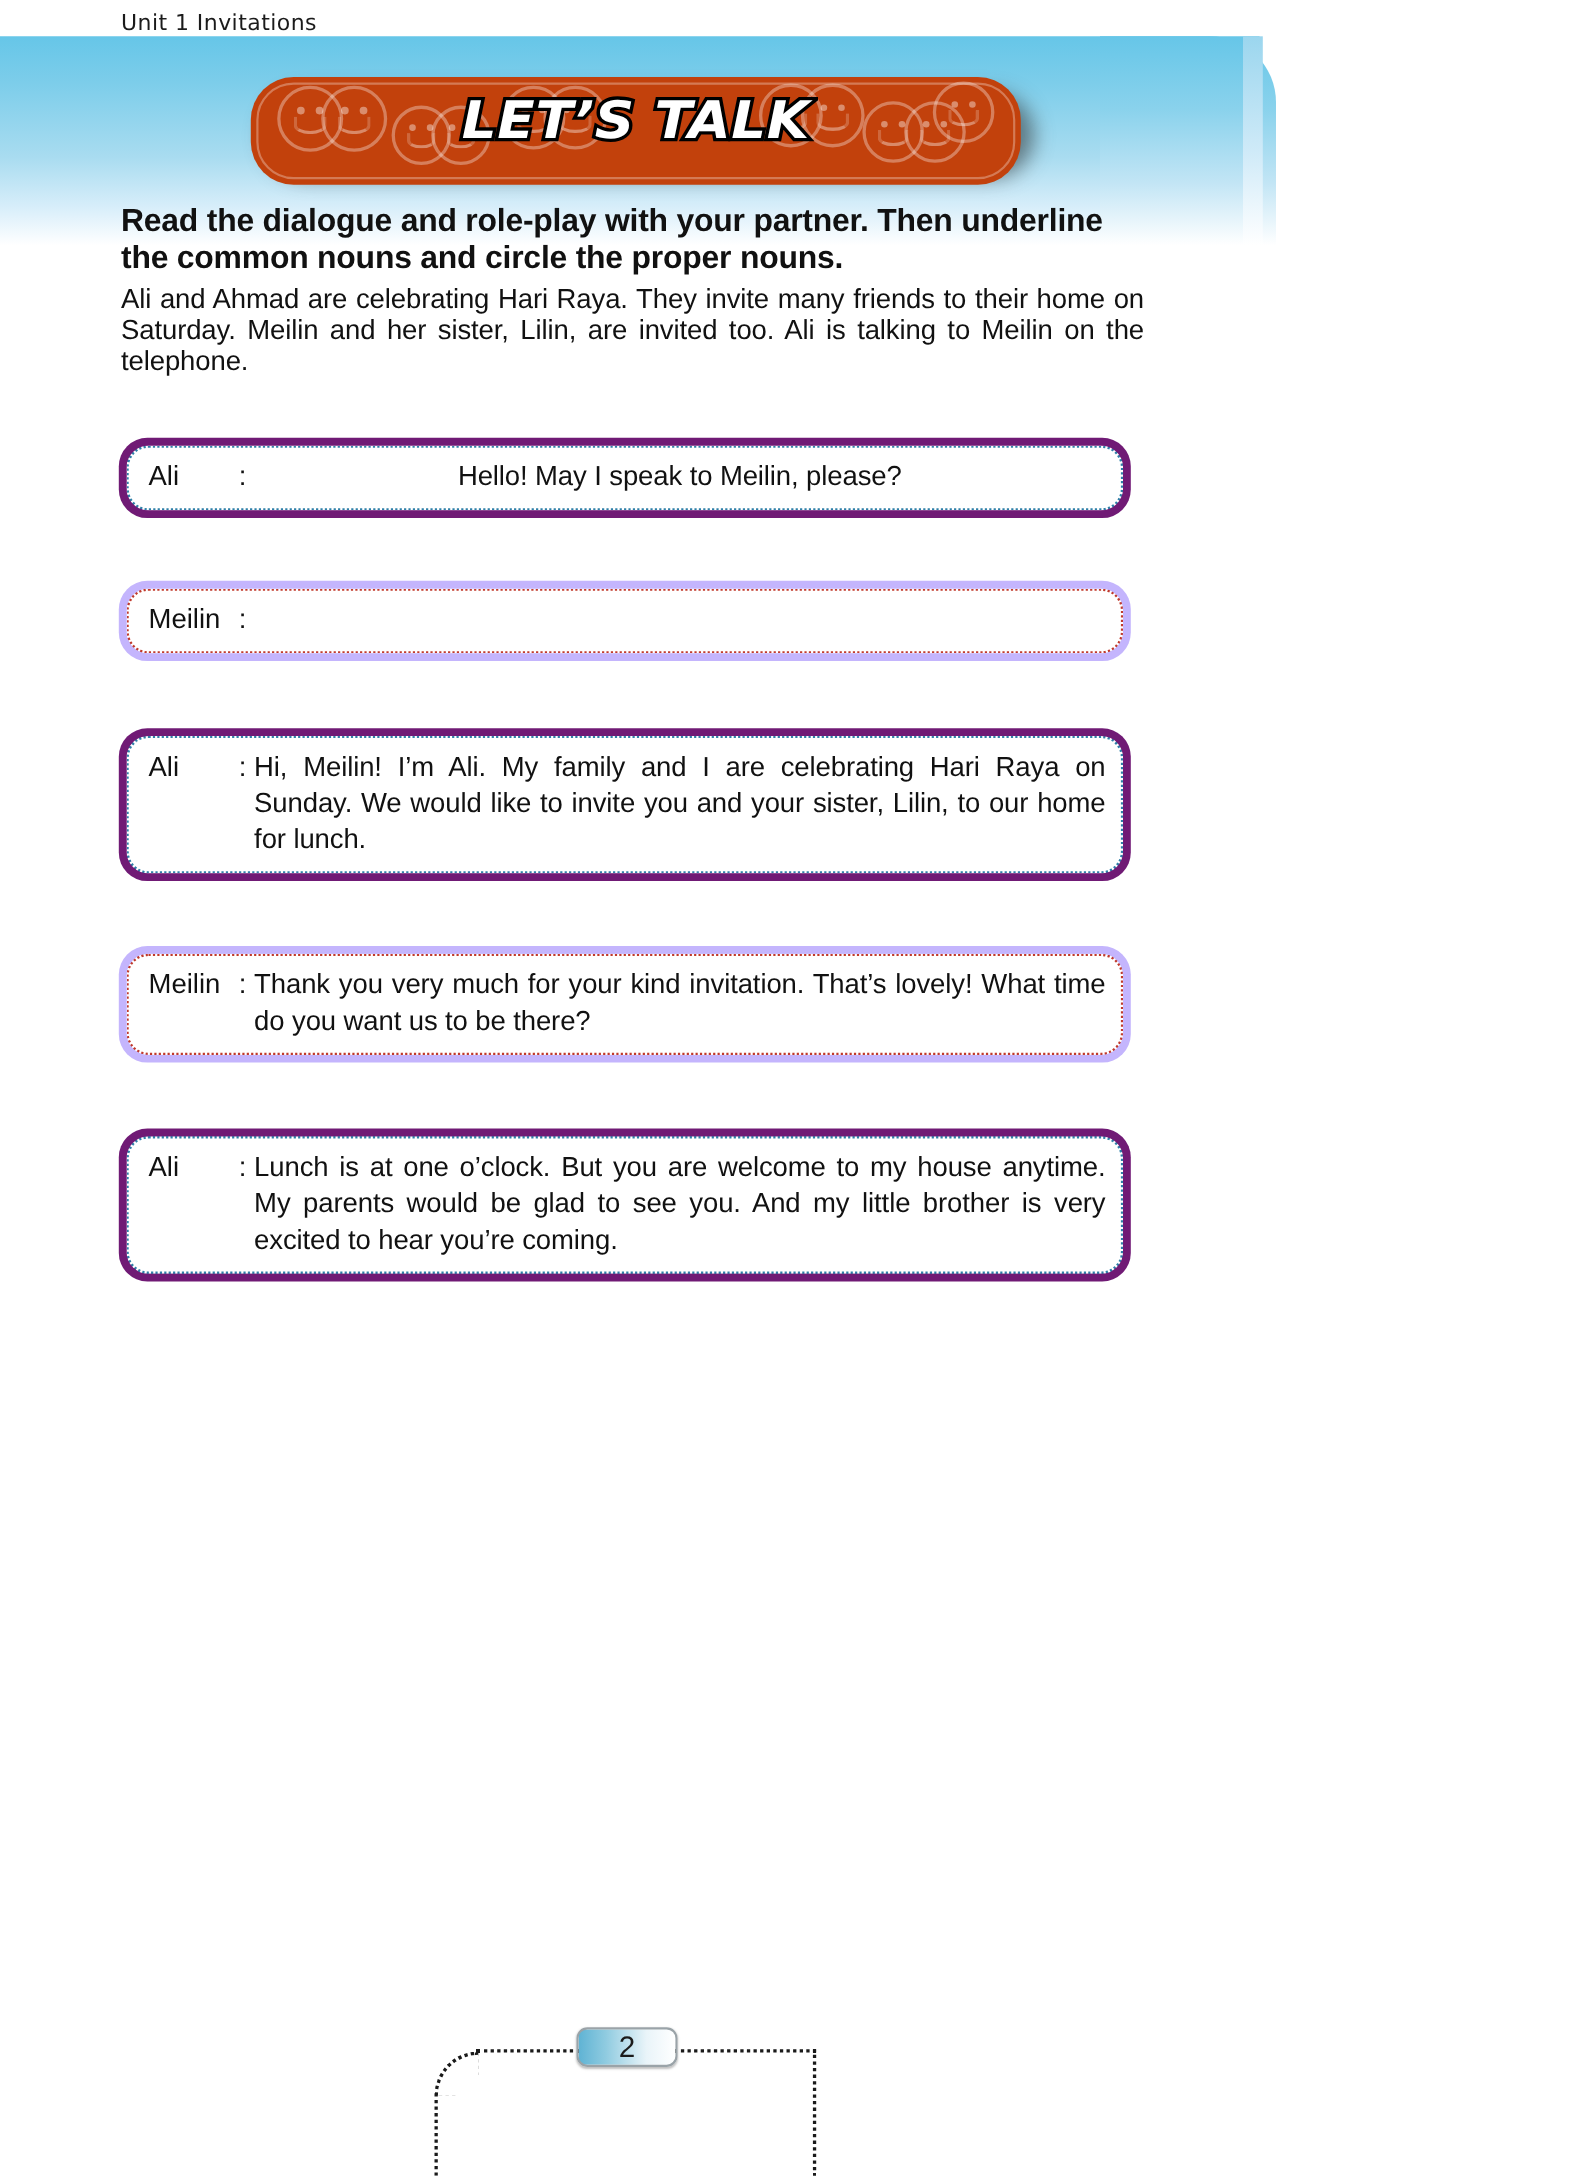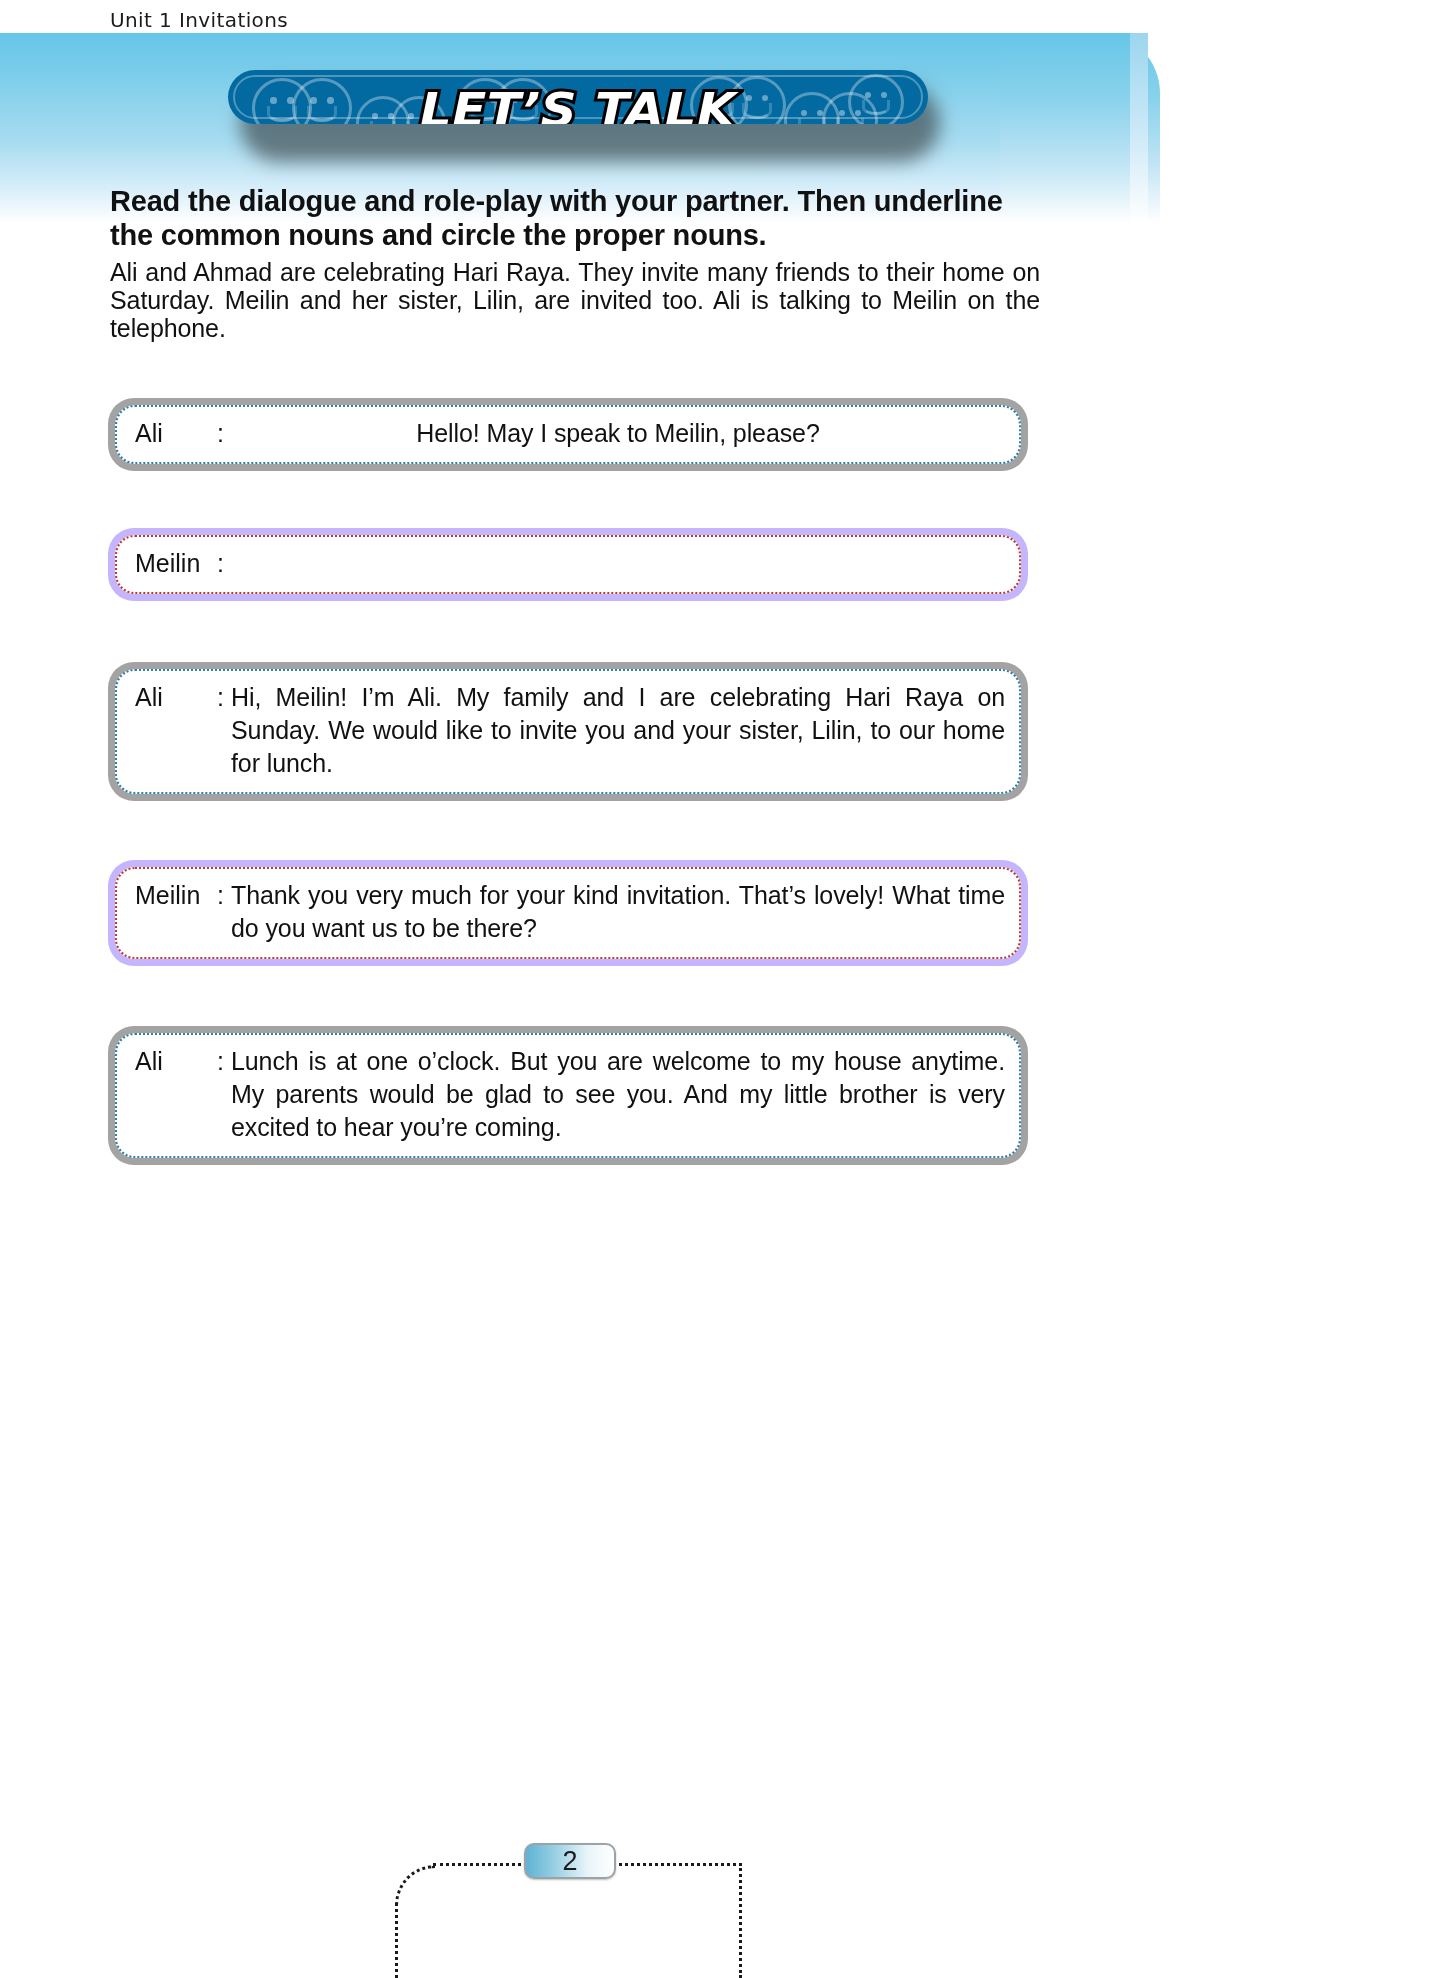--- a/index.html
+++ b/index.html
@@ -34,22 +34,22 @@
 
   
   #banner-wrap{
     position:absolute; left:228px; top:70px; width:700px; height:78px;
   }
   #banner-shadow{
     position:absolute; left:12px; top:14px; width:700px; height:78px;
     background:rgba(40,40,40,.55); border-radius:39px; filter:blur(9px);
   }
   #banner{
-    position:absolute; left:0; top:0; width:700px; height:54px;
-    background:#0369a1; border-radius:39px; overflow:hidden;
+    position:absolute; left:0; top:0; width:700px; height:98px;
+    background:#c2410c; border-radius:39px; overflow:hidden;
     border:0;
   }
   #banner-inner-ring{
     position:absolute; left:5px; top:5px; right:5px; bottom:5px;
     border:2px solid rgba(255,255,255,.30); border-radius:34px;
   }
   .smiley{
     position:absolute; border:3px solid rgba(255,255,255,.33);
     border-radius:50%; background:transparent;
   }
@@ -86,21 +86,21 @@
     position:absolute; left:110px; top:258px; width:930px;
     font-size:25px; line-height:28px; color:#111; text-align:justify;
     letter-spacing:-.1px;
   }
 
   
   .bubble{
     position:absolute; left:108px; width:920px;
     border-radius:26px; padding:7px;
   }
-  .bubble.blue{ background:#a3a3a3; }
+  .bubble.blue{ background:#701a75; }
   .bubble.peach{ background:#c4b5fd; }
   .bubble-inner{
     background:#ffffff; border-radius:20px;
     padding:10px 14px 12px 18px;
     min-height:40px;
   }
   .bubble.blue  .bubble-inner{ border:2px dotted #2e7fa8; }
   .bubble.peach .bubble-inner{ border:2px dotted #c0392b; }
 
   .row{ display:flex; align-items:flex-start; }

